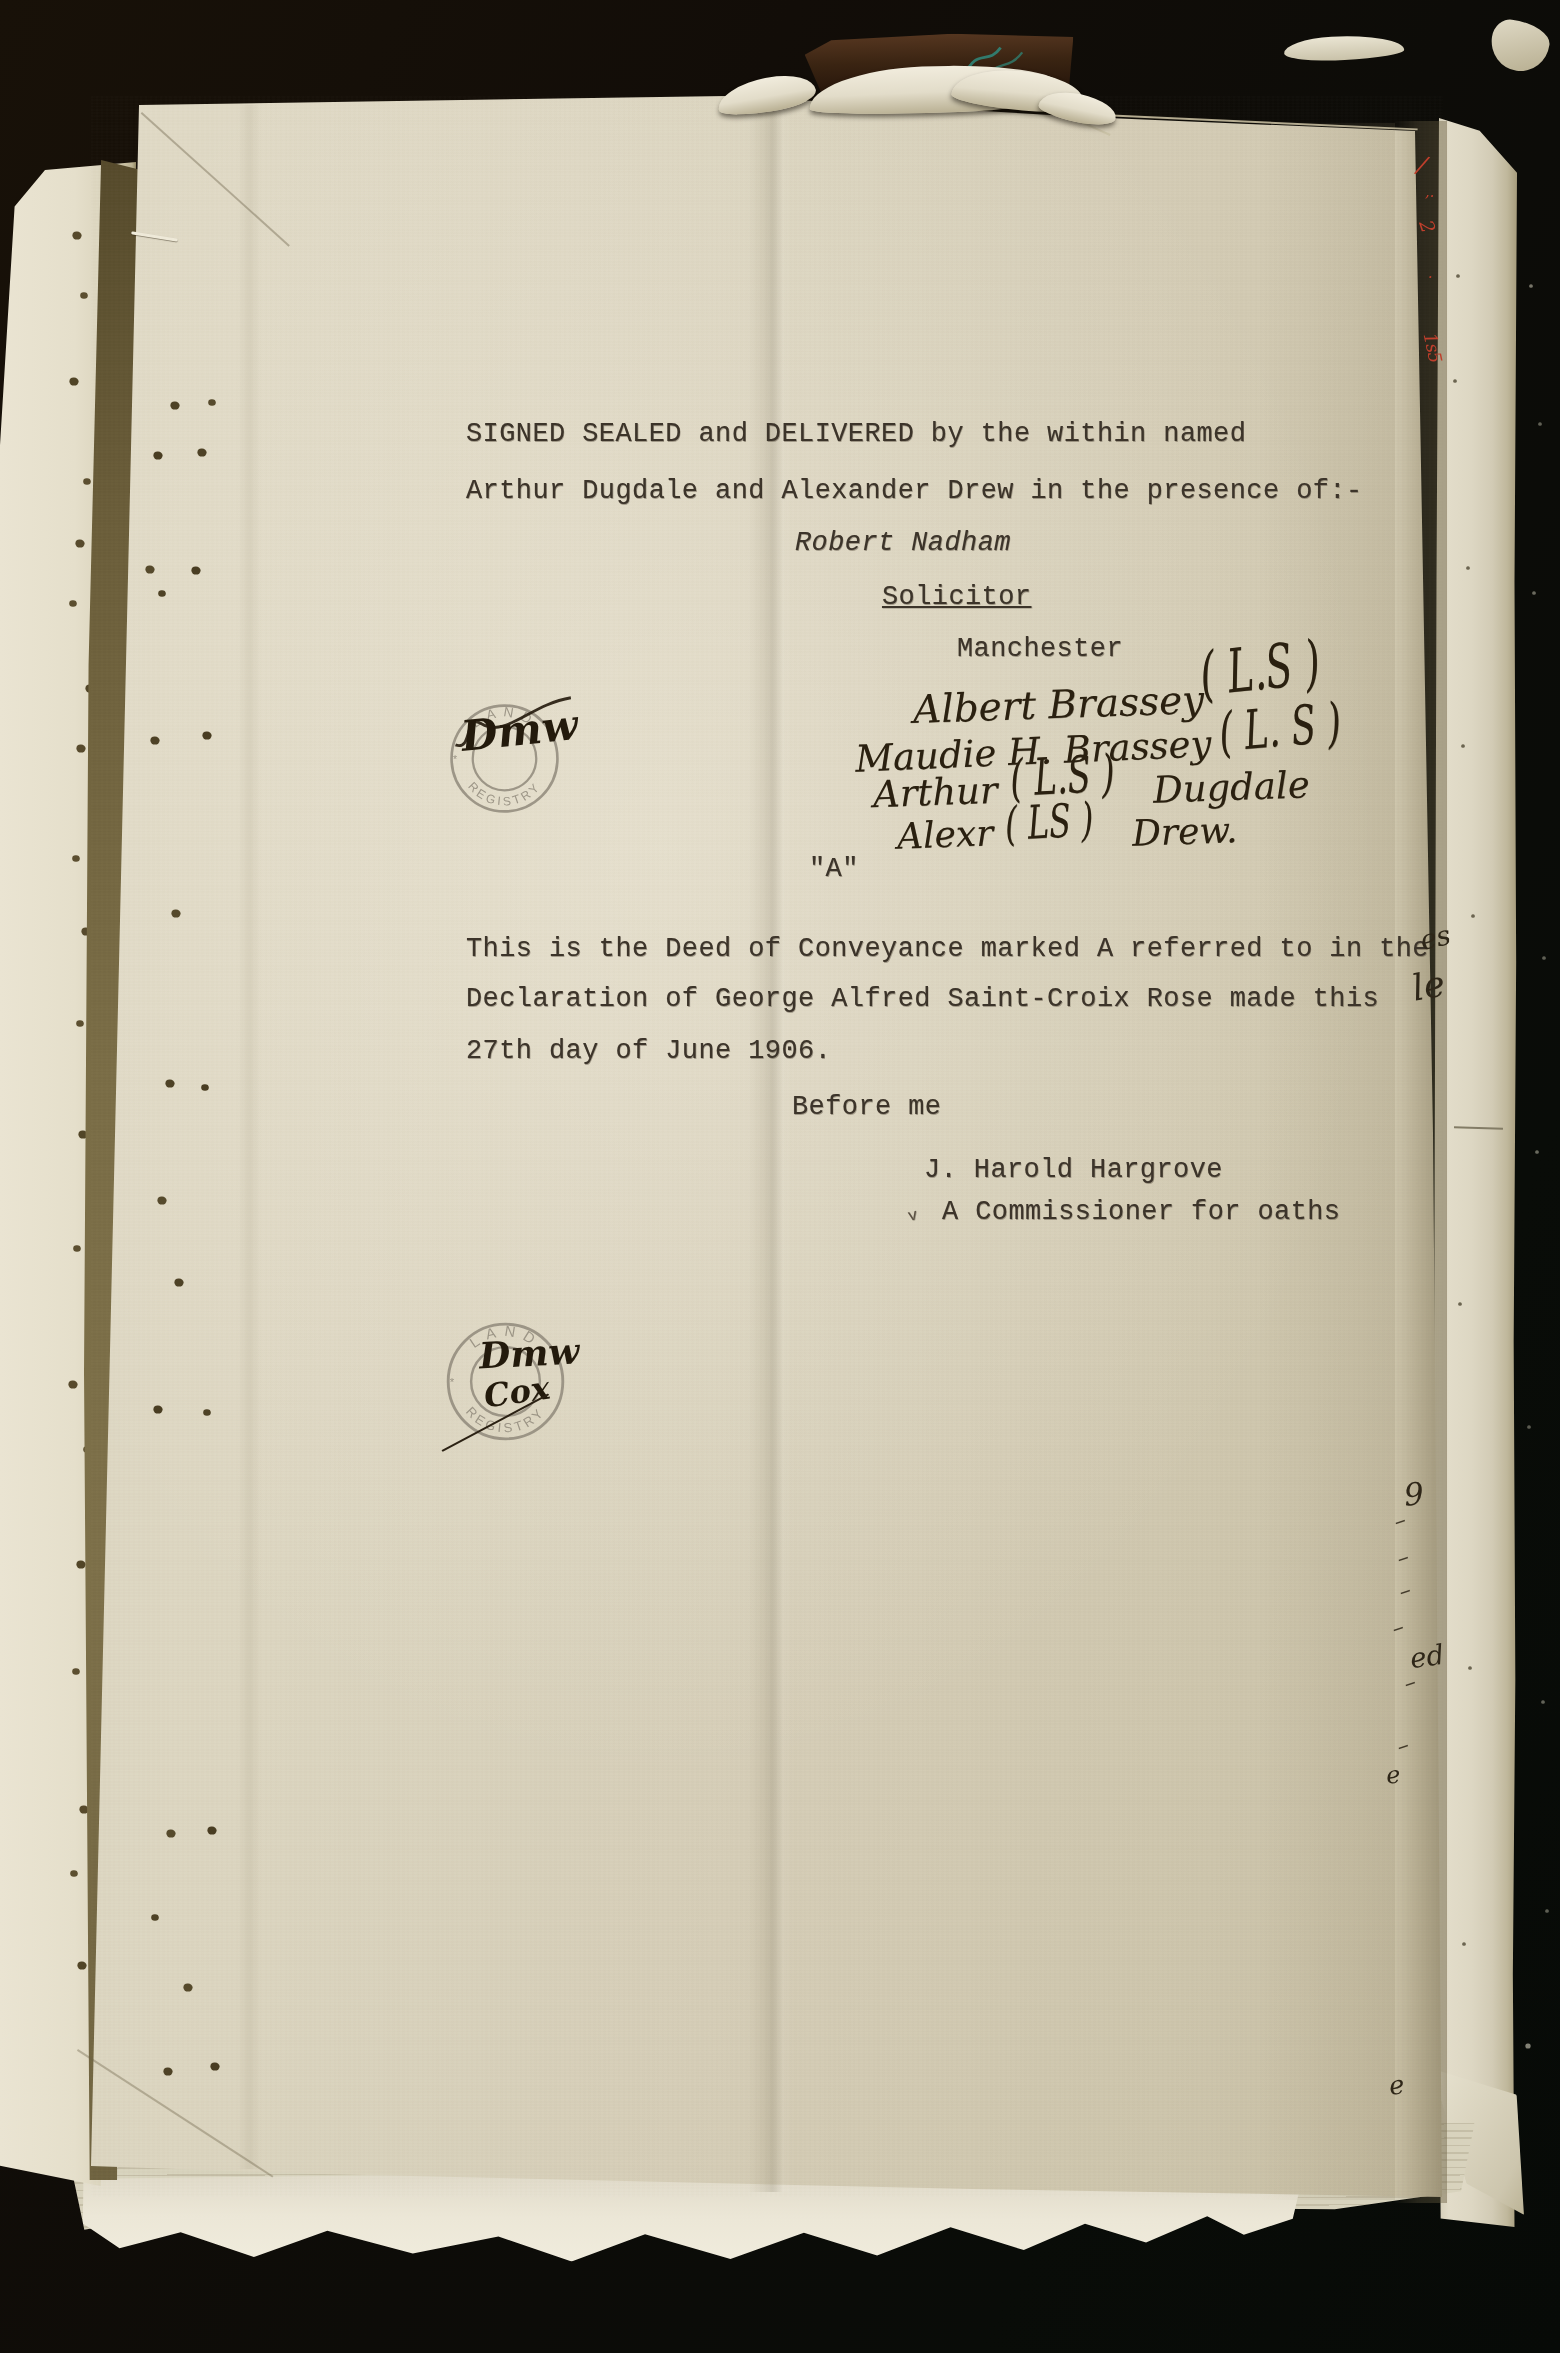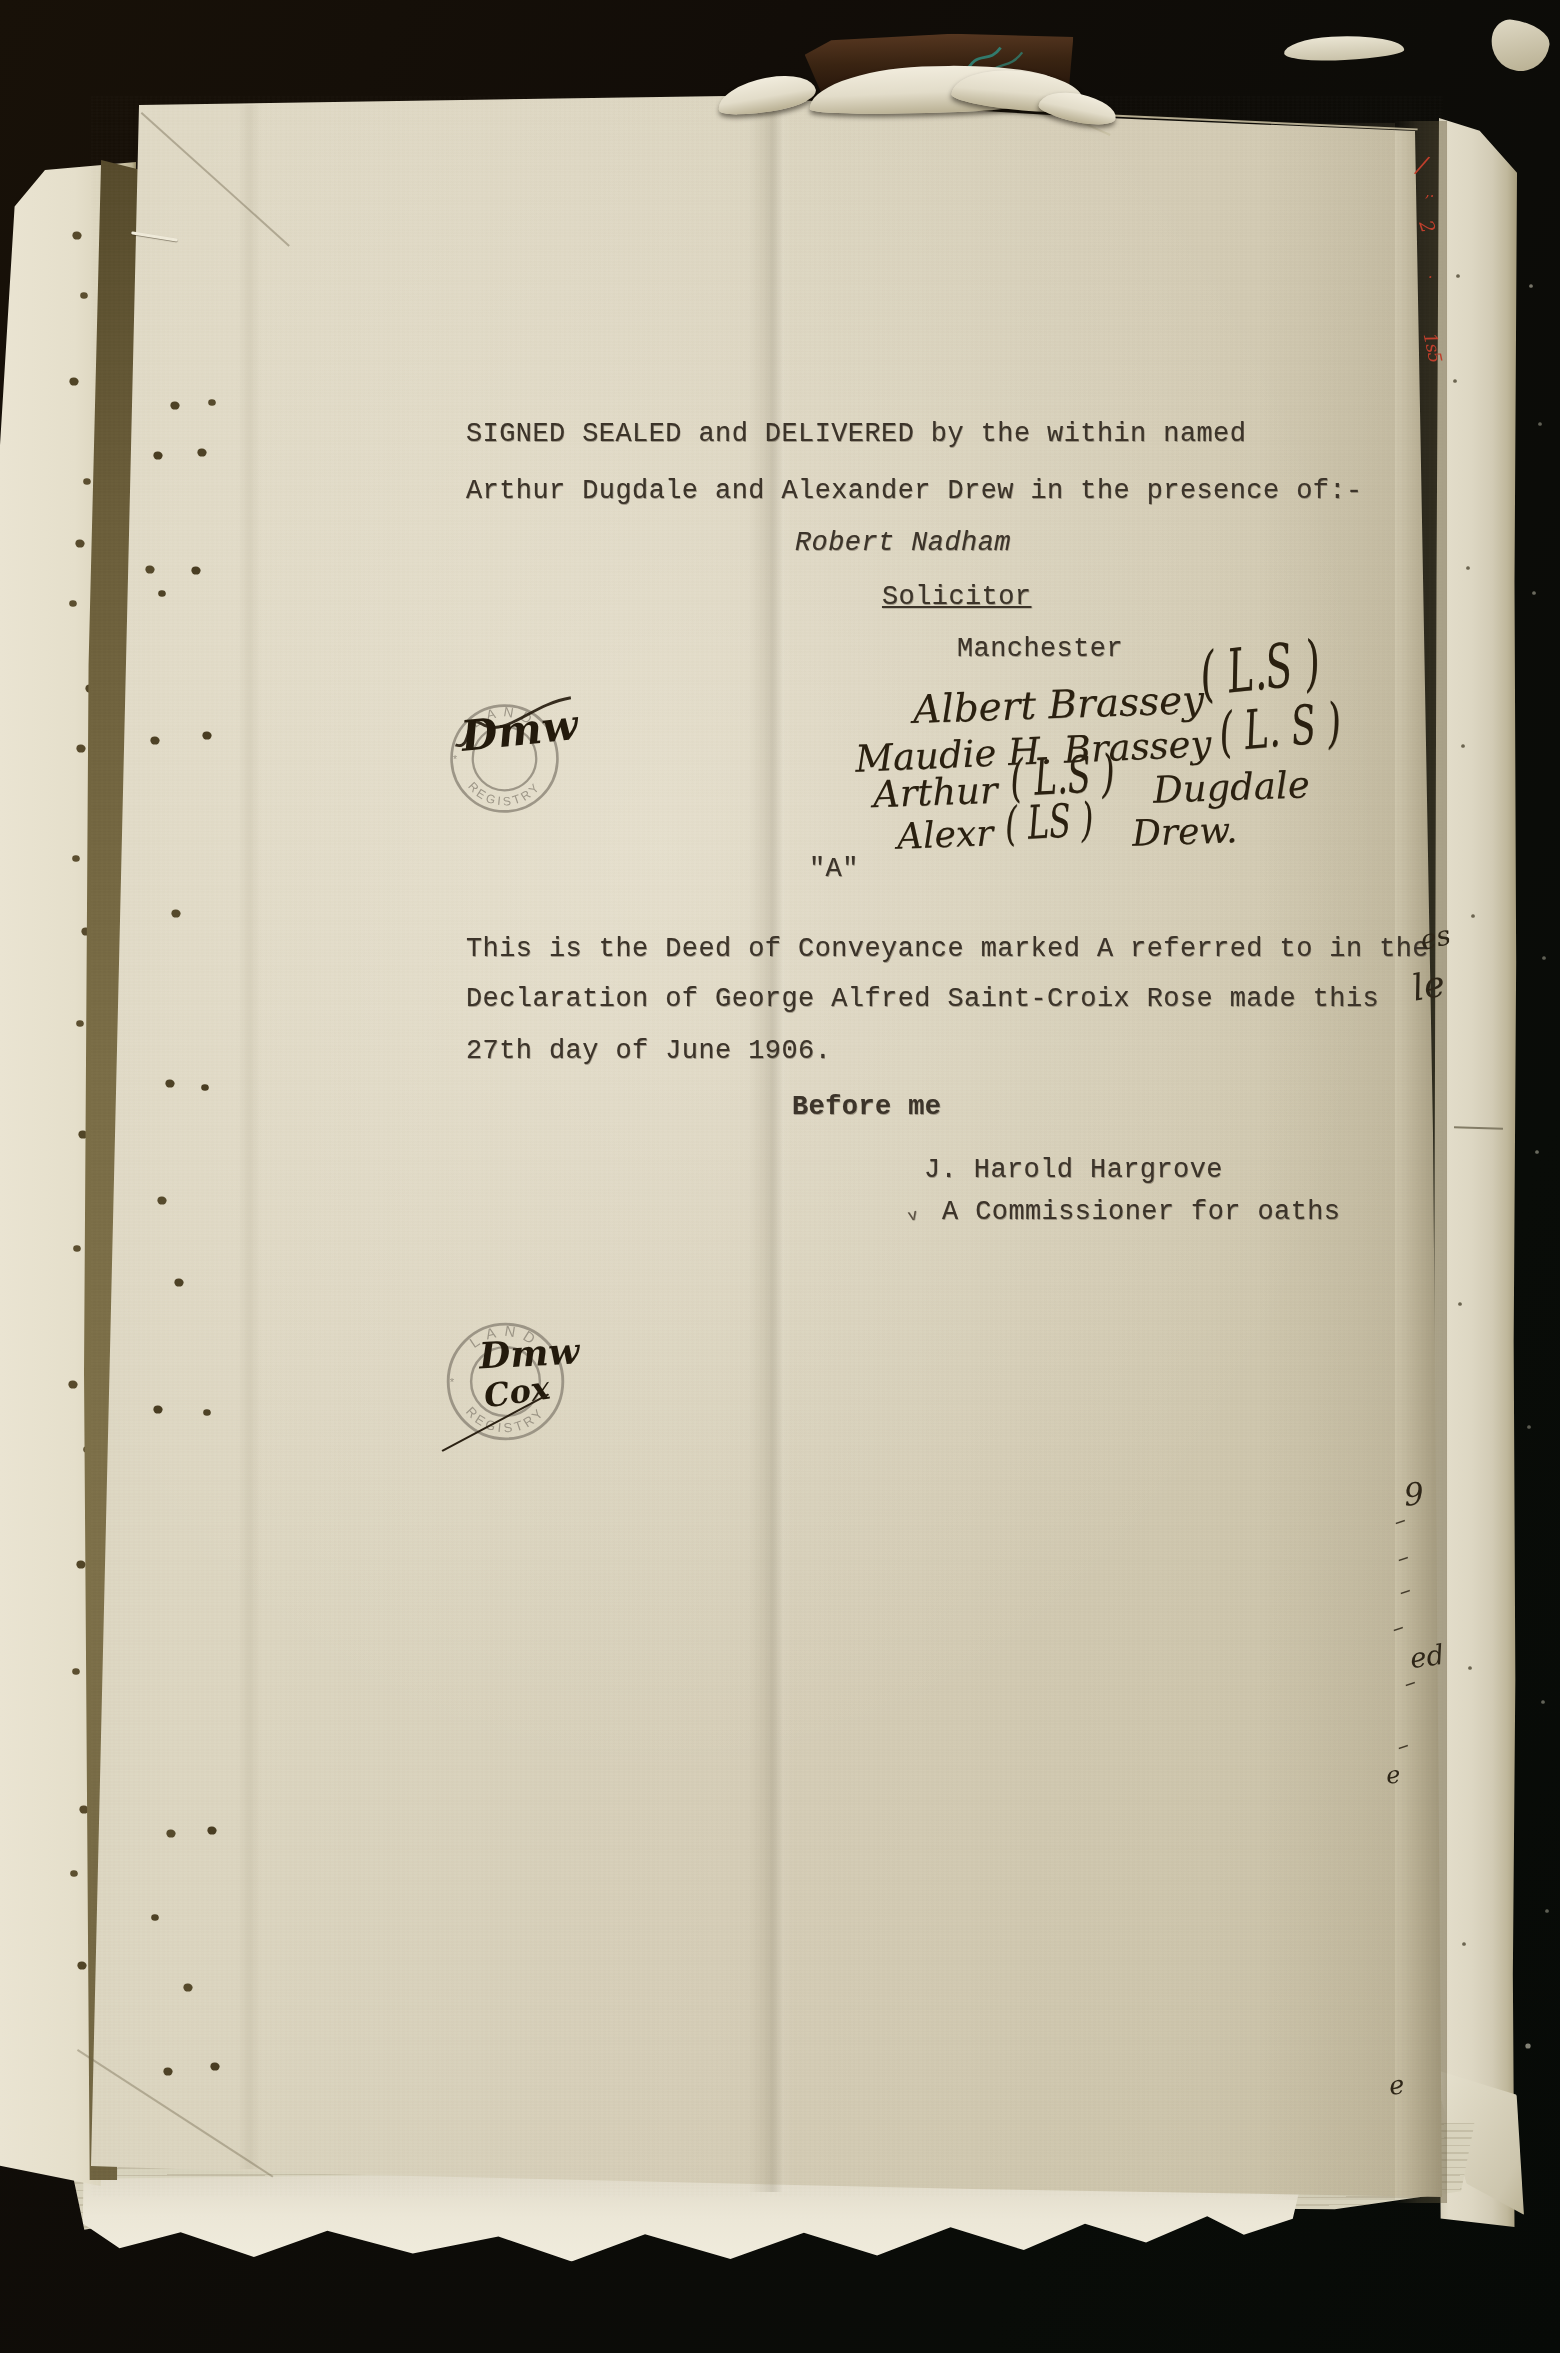--- a/index.html
+++ b/index.html
@@ -151,21 +151,21 @@
   <div class="script" style="left:1153px;top:766px;font-size:37px;transform:rotate(-2deg);">Dugdale</div>
   <div class="script" style="left:897px;top:814px;font-size:36px;transform:rotate(-2deg);">Alexr</div>
   <div class="script seal" style="left:1005px;top:805px;font-size:32px;transform:rotate(-3deg) scaleY(1.45);">( LS )</div>
   <div class="script" style="left:1132px;top:811px;font-size:36px;transform:rotate(-2deg);">Drew.</div>
 
   <div class="typed" style="left:809px;top:856px;">"A"</div>
 
   <div class="typed" style="left:466px;top:936px;">This is the Deed of Conveyance marked A referred to in the</div>
   <div class="typed" style="left:466px;top:986px;">Declaration of George Alfred Saint-Croix Rose made this</div>
   <div class="typed" style="left:466px;top:1038px;">27th day of June 1906.</div>
-  <div class="typed" style="left:792px;top:1094px;font-weight:bold;">Before me</div>
+  <div class="typed" style="left:792px;top:1094px;">Before me</div>
   <div class="typed" style="left:876px;top:1157px;margin-left:48px;">J. Harold Hargrove</div>
   <div class="typed" style="left:908px;top:1208px;font-size:16px;color:#5a5143;transform:rotate(-12deg);">v</div>
   <div class="typed" style="left:942px;top:1199px;">A Commissioner for oaths</div>
 
   <svg class="stamp" style="left:444px;top:698px;" width="121" height="121" viewBox="0 0 160 160">
     <defs>
       <path id="s1top" d="M 25 80 A 55 55 0 0 1 135 80" fill="none"></path>
       <path id="s1bot" d="M 20 82 A 60 60 0 0 0 140 82" fill="none"></path>
     </defs>
     <circle cx="80" cy="80" r="70" fill="none" stroke="#8e8779" stroke-width="3.5"></circle>

